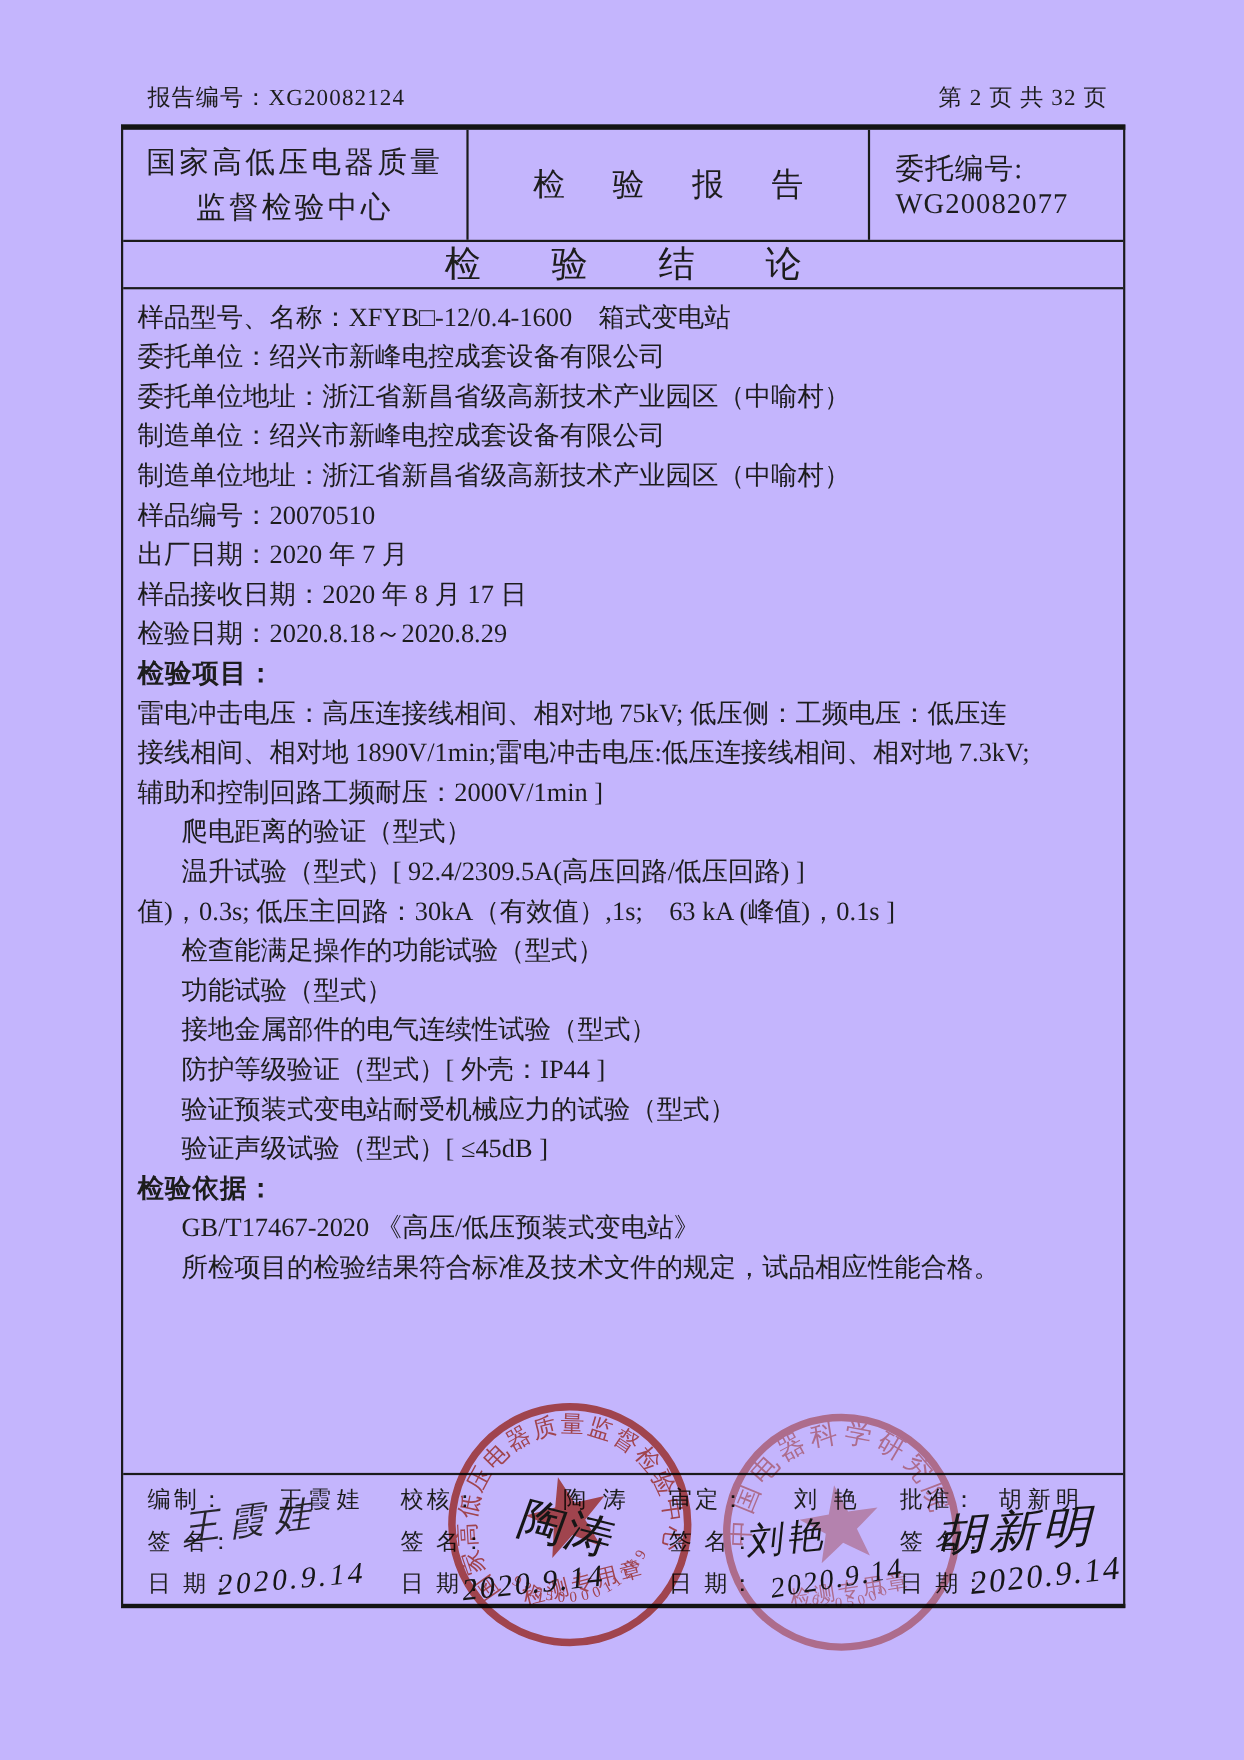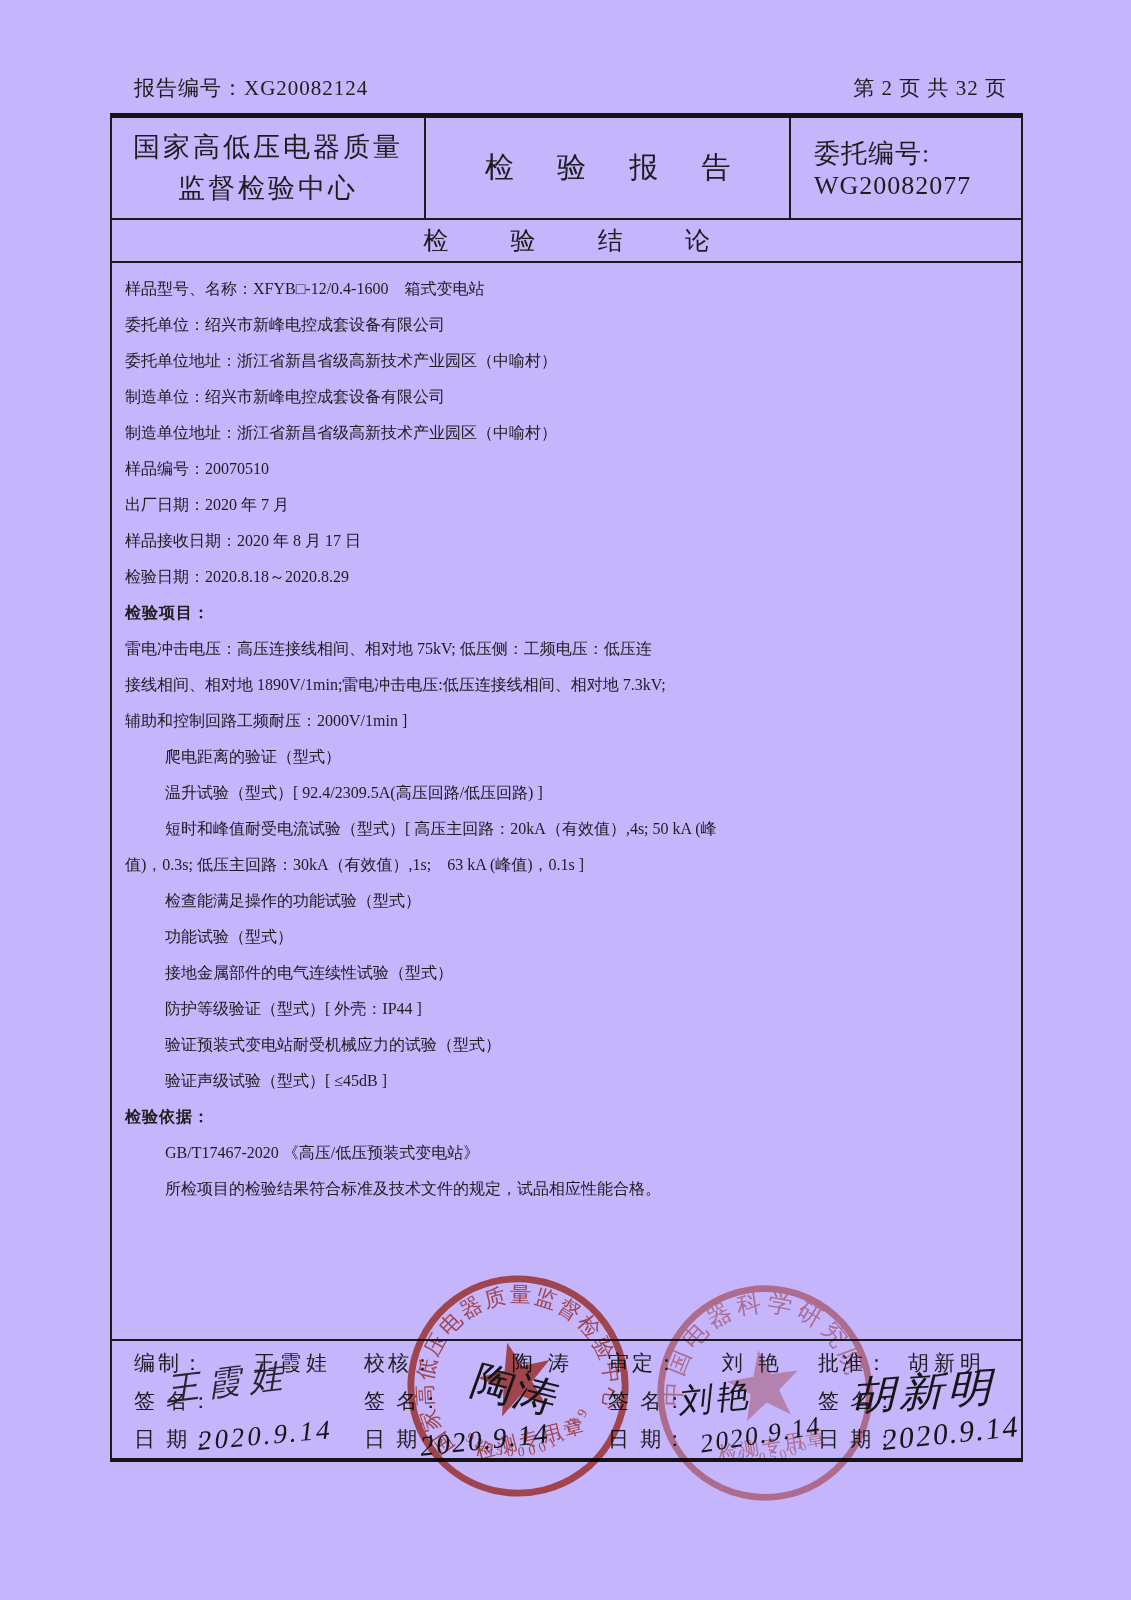--- a/index.html
+++ b/index.html
@@ -30,24 +30,24 @@
   .cell-doc-title {
     width:365px; box-sizing:border-box; border-right:2px solid #1b1b1b;
     display:flex; align-items:center; justify-content:center;
     font-size:29px; letter-spacing:18px; text-indent:18px;
   }
   .cell-comm { flex:1; display:flex; align-items:center; justify-content:center; font-size:26px; letter-spacing:1px;margin-left:23px; }
 
   .sect-row {
     height:41px; border-bottom:2px solid #1b1b1b;
     display:flex; align-items:center; justify-content:center;
-    font-size:25px; letter-spacing:28px; text-indent:28px;
-  }
-
-  .body-area { padding:8px 10px 0 13px; font-size:16px; }
+    font-size:33px; letter-spacing:28px; text-indent:28px;
+  }
+
+  .body-area { padding:8px 10px 0 13px; font-size:24px; }
   .line { height:36px; line-height:36px; white-space:nowrap; }
   .ind { padding-left:40px; }
   .sect { font-weight:bold; letter-spacing:1px; }
 
   
   .signoff {
     position:absolute; left:0; right:0; bottom:0; height:117px;
     border-top:2px solid #1b1b1b; font-size:21px;
   }
   .so-col { position:absolute; top:3px; height:112px; }
@@ -106,21 +106,20 @@
       <div class="line">样品编号：20070510</div>
       <div class="line">出厂日期：2020 年 7 月</div>
       <div class="line">样品接收日期：2020 年 8 月 17 日</div>
       <div class="line">检验日期：2020.8.18～2020.8.29</div>
       <div class="line sect">检验项目：</div>
       <div class="line">雷电冲击电压：高压连接线相间、相对地 75kV; 低压侧：工频电压：低压连</div>
       <div class="line">接线相间、相对地 1890V/1min;雷电冲击电压:低压连接线相间、相对地 7.3kV;</div>
       <div class="line">辅助和控制回路工频耐压：2000V/1min ]</div>
       <div class="line ind">爬电距离的验证（型式）</div>
       <div class="line ind">温升试验（型式）[ 92.4/2309.5A(高压回路/低压回路) ]</div>
-      <div class="line ind">短时和峰值耐受电流试验（型式）[ 高压主回路：20kA（有效值）,4s; 50 kA (峰</div>
       <div class="line">值)，0.3s; 低压主回路：30kA（有效值）,1s;　63 kA (峰值)，0.1s ]</div>
       <div class="line ind">检查能满足操作的功能试验（型式）</div>
       <div class="line ind">功能试验（型式）</div>
       <div class="line ind">接地金属部件的电气连续性试验（型式）</div>
       <div class="line ind">防护等级验证（型式）[ 外壳：IP44 ]</div>
       <div class="line ind">验证预装式变电站耐受机械应力的试验（型式）</div>
       <div class="line ind">验证声级试验（型式）[ ≤45dB ]</div>
       <div class="line sect">检验依据：</div>
       <div class="line ind">GB/T17467-2020 《高压/低压预装式变电站》</div>
       <div class="line ind">所检项目的检验结果符合标准及技术文件的规定，试品相应性能合格。</div>

